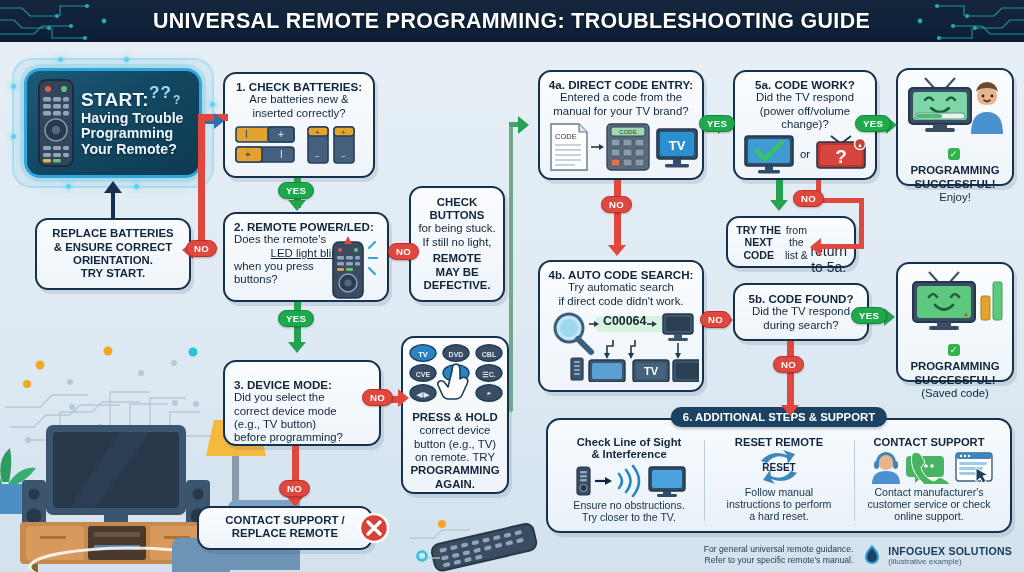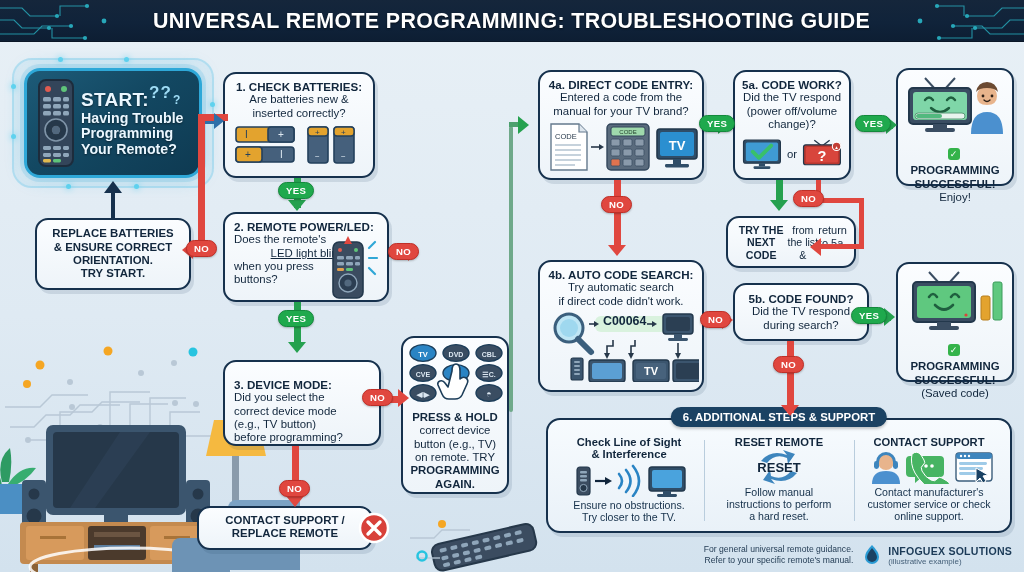--- a/index.html
+++ b/index.html
@@ -406,20 +406,29 @@
           <path d="M48 22 H56"></path>
           <path d="M48 32 L54 38"></path>
       </g>
     </svg>
   </div>
 
   <div class="conn h-red" style="left:389px;top:250px;width:25px;"></div>
   <div class="arrow ar-right-r" style="left:408px;top:243px;"></div>
   <div class="badge no" style="left:388px;top:243px;">NO</div>
 
+  <div class="box" id="checkbtn" style="left:409px;top:186px;width:96px;height:116px;display:flex;flex-direction:column;justify-content:center;">
+    <div class="bd b">CHECK</div>
+    <div class="bd b">BUTTONS</div>
+    <div class="bd">for being stuck.</div>
+    <div class="bd">If still no light,</div>
+    <div class="bd b" style="margin-top:3px;">REMOTE</div>
+    <div class="bd b">MAY BE</div>
+    <div class="bd b">DEFECTIVE.</div>
+  </div>
 
   <div class="conn v-green" style="left:294px;top:302px;height:46px;"></div>
   <div class="arrow ar-down-g" style="left:288px;top:342px;"></div>
   <div class="badge yes" style="left:278px;top:310px;">YES</div>
 
   <div class="box" id="step3" style="left:223px;top:360px;width:158px;height:86px;text-align:left;padding-left:9px;padding-top:16px;">
     <div class="hd" style="text-align:left;">3. DEVICE MODE:</div>
     <div class="bd" style="text-align:left;">Did you select the</div>
     <div class="bd" style="text-align:left;">correct device mode</div>
     <div class="bd" style="text-align:left;">(e.g., TV button)</div>
@@ -579,21 +588,21 @@
         <rect x="129" y="53" width="28" height="16" rx="2" fill="#2b3f53"></rect>
       </svg>
       <div style="position:absolute;left:56px;top:4px;font-size:12.4px;font-weight:bold;color:#11263c;">C00064</div>
     </div>
   </div>
 
   <div class="conn h-red" style="left:704px;top:318px;width:24px;"></div>
   <div class="arrow ar-right-r" style="left:722px;top:311px;"></div>
   <div class="badge no" style="left:700px;top:311px;">NO</div>
 
-  <div class="box" id="step5a" style="left:733px;top:70px;width:118px;height:110px;">
+  <div class="box" id="step5a" style="left:733px;top:70px;width:144px;height:110px;">
     <div class="hd">5a. CODE WORK?</div>
     <div class="bd">Did the TV respond</div>
     <div class="bd">(power off/volume</div>
     <div class="bd">change)?</div>
     <div style="display:flex;align-items:center;justify-content:center;gap:5px;margin-top:3px;">
       <svg style="width:52px;height:40px;" viewBox="0 0 52 40">
         <rect x="2" y="2" width="48" height="30" rx="3" fill="#2f4d68" stroke="#23384c" stroke-width="1.6"></rect>
         <rect x="5" y="5" width="42" height="24" rx="2" fill="#3f9bd4"></rect>
         <path d="M14 17 L22 25 L38 9" stroke="#39c06a" stroke-width="5" fill="none" stroke-linecap="round" stroke-linejoin="round"></path>
         <rect x="22" y="32" width="8" height="4" fill="#2f4d68"></rect>
@@ -620,21 +629,21 @@
   <div class="badge no" style="left:793px;top:190px;">NO</div>
   <div class="conn v-red" style="left:816px;top:180px;height:22px;width:5px;"></div>
   <div class="conn h-red" style="left:816px;top:198px;width:48px;height:5px;"></div>
   <div class="conn v-red" style="left:859px;top:198px;height:50px;width:5px;"></div>
   <div class="conn h-red" style="left:820px;top:244px;width:44px;height:5px;"></div>
   <div class="arrow ar-left-r" style="left:810px;top:238px;"></div>
 
   <div class="box" id="trynext" style="left:726px;top:216px;width:130px;height:52px;display:flex;flex-direction:row;justify-content:flex-end;">
     <div class="bd b" style="font-size:10.6px;">TRY THE NEXT CODE</div>
     <div class="bd" style="font-size:10.6px;">from the list &amp;</div>
-    <div class="bd" style="font-size:11px;">return to 5a.</div>
+    <div class="bd" style="font-size:14px;margin-top:19px;">return to 5a.</div>
   </div>
 
   <div class="box" id="step5b" style="left:733px;top:283px;width:136px;height:58px;display:flex;flex-direction:column;justify-content:center;">
     <div class="hd">5b. CODE FOUND?</div>
     <div class="bd">Did the TV respond</div>
     <div class="bd">during search?</div>
   </div>
 
   <div class="conn h-green" style="left:869px;top:314px;width:22px;"></div>
   <div class="arrow ar-right-g" style="left:884px;top:308px;"></div>
@@ -724,21 +733,21 @@
         <div class="cd">Try closer to the TV.</div>
       </div>
 
       <div class="col">
         <div class="ct">RESET REMOTE</div>
         <div class="ic" style="position:relative;">
           <svg viewBox="0 0 64 36" style="width:64px;height:36px;">
             <path d="M14 12 q10 -12 26 -6 l-4 -5 l12 4 l-7 10 l-1 -6 q-12 -5 -20 5z" fill="#3d85bd"></path>
             <path d="M50 24 q-10 12 -26 6 l4 5 l-12 -4 l7 -10 l1 6 q12 5 20 -5z" fill="#3d85bd"></path>
           </svg>
-          <span style="position:absolute;left:50%;top:50%;transform:translate(-50%,-50%);font-size:13px;font-weight:bold;color:#11263c;">RESET</span>
+          <span style="position:absolute;left:50%;top:50%;transform:translate(-50%,-50%);font-size:10px;font-weight:bold;color:#11263c;">RESET</span>
         </div>
         <div class="cd">Follow manual</div>
         <div class="cd">instructions to perform</div>
         <div class="cd">a hard reset.</div>
       </div>
 
       <div class="col">
         <div class="ct">CONTACT SUPPORT</div>
         <div class="ic">
           <svg viewBox="0 0 130 34" style="width:130px;height:34px;">

